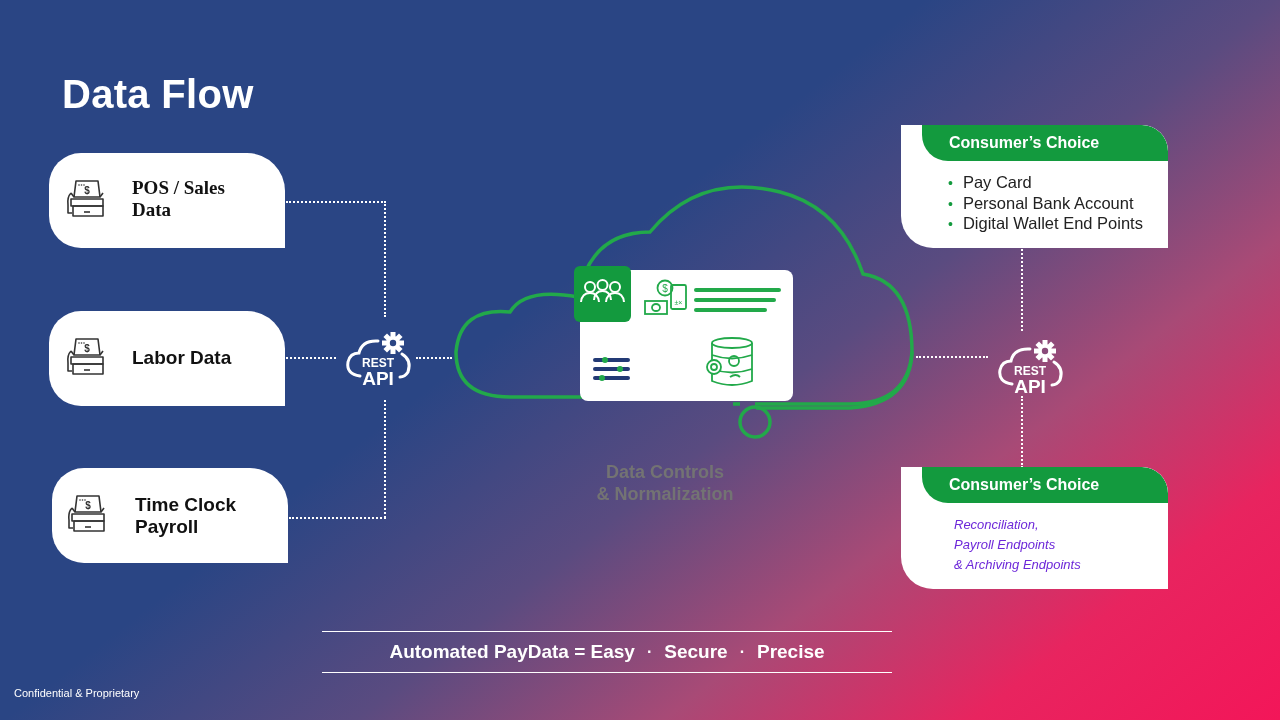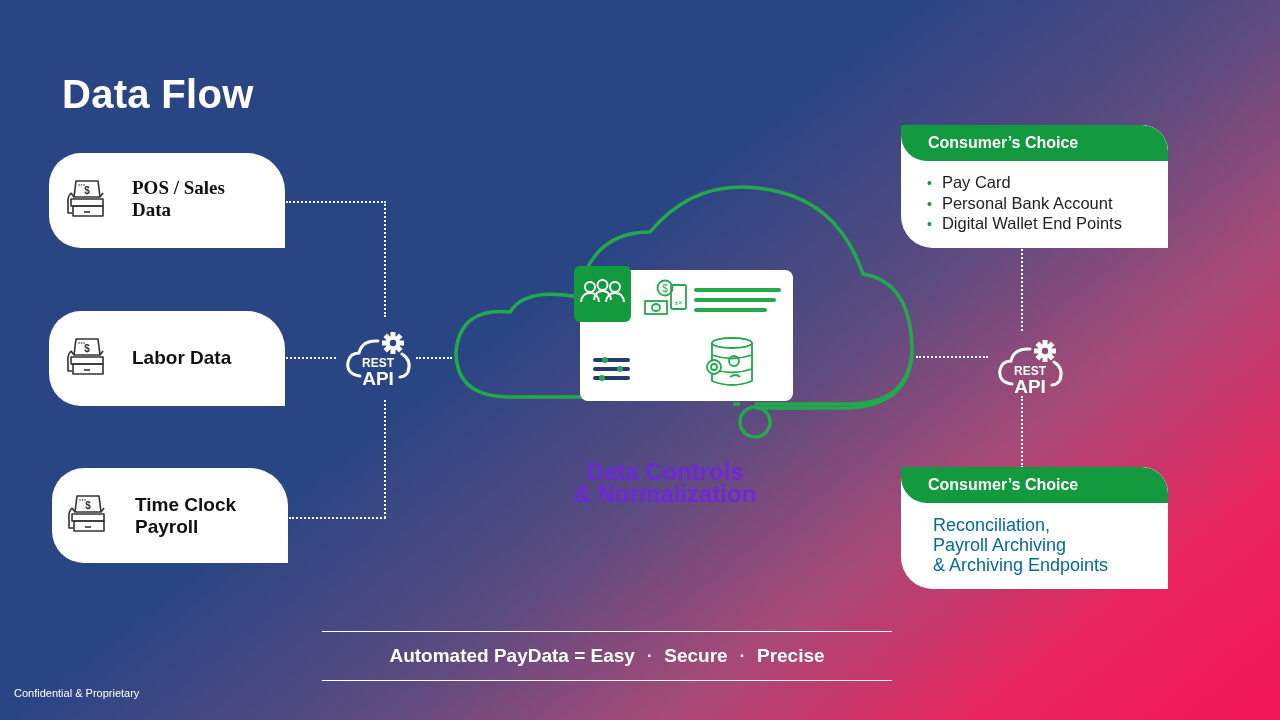--- a/index.html
+++ b/index.html
@@ -30,37 +30,38 @@
   .card {
     position: absolute; left: 580px; top: 270px; width: 213px; height: 131px;
     background: #fff; border-radius: 8px;
   }
   .card .people {
     position: absolute; left: -6px; top: -4px; width: 57px; height: 56px;
     background: #139a3e; border-radius: 6px;
   }
   .center-caption {
     position: absolute; left: 560px; top: 461px; width: 210px; text-align: center;
-    color: #6d28d9; font-weight: 700; font-size: 24px; line-height: 22px;
+    color: #737373; font-weight: 700; font-size: 18px; line-height: 22px;
   }
   .choice-box {
     position: absolute; background: #fff; border-radius: 0 26px 0 32px;
     overflow: hidden;
+    padding-left: 21px;
   }
   .choice-box .hdr {
     background: #139a3e; color: #fff; font-weight: 700; font-size: 16px;
     height: 36px; line-height: 36px; padding-left: 27px;
     border-radius: 0 26px 0 26px;
   }
   .choice-box ul { list-style: none; padding: 12px 0 0 26px; }
   .choice-box li { color: #222; font-size: 16.5px; line-height: 19.5px; }
   .choice-box li .b { color: #139a3e; margin-right: 10px; font-size: 14px; }
-  .choice-box .para { color: #0369a1; font-size: 18px; line-height: 20px; padding: 12px 0 0 32px; }
+  .choice-box .para { color: #6d28d9; font-size: 13px; line-height: 20px; padding: 12px 0 0 32px; font-style: italic; }
   .tagline-wrap {
-    position: absolute; left: 322px; top: 631px; width: 570px; height: 50px;
+    position: absolute; left: 322px; top: 631px; width: 570px; height: 42px;
     border-top: 1px solid #fff; border-bottom: 1px solid #fff;
     display: flex; align-items: center; justify-content: center;
     color: #fff; font-weight: 700; font-size: 19px; gap: 0;
   }
   .tagline-wrap .sep { margin: 0 12px; font-size: 16px; }
   .footer {
     position: absolute; left: 14px; top: 687px; color: #fff; font-size: 11px;
   }
 </style>
 </head>
@@ -251,21 +252,21 @@
     <li><span class="b">•</span><span>Pay Card</span></li>
     <li><span class="b">•</span><span>Personal Bank Account</span></li>
     <li><span class="b">•</span><span>Digital Wallet End Points</span></li>
   </ul>
 </div>
 
 <div class="choice-box" style="left:901px;top:467px;width:267px;height:122px;">
   <div class="hdr">Consumer’s Choice</div>
   <div class="para">
     <div>Reconciliation,</div>
-    <div>Payroll Archiving</div>
+    <div>Payroll Endpoints</div>
     <div>&amp; Archiving Endpoints</div>
   </div>
 </div>
 
 <div class="tagline-wrap">
   <span>Automated PayData = Easy</span>
   <span class="sep">·</span>
   <span>Secure</span>
   <span class="sep">·</span>
   <span>Precise</span>

